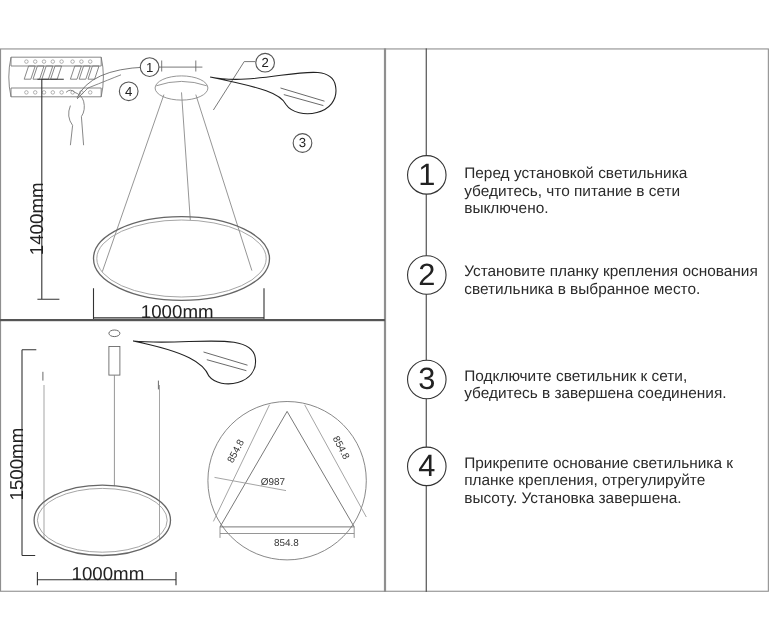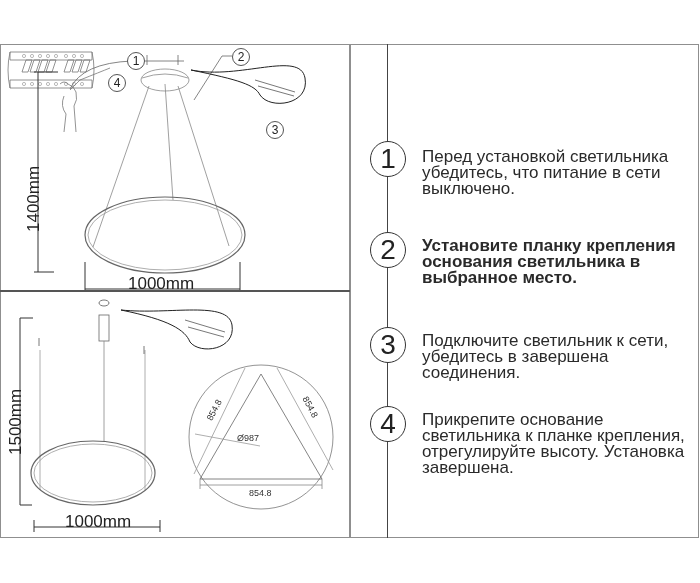--- a/index.html
+++ b/index.html
@@ -8,21 +8,21 @@
   .sheet { position: absolute; left: 0; top: 44px; width: 699px; height: 494px;
            border-top: 1.5px solid #8f8f8f; border-bottom: 1.5px solid #8f8f8f;
            border-right: 1.5px solid #8f8f8f; border-left: 1px solid #8f8f8f; box-sizing: border-box; }
   .vdiv { position: absolute; left: 349px; top: 44px; width: 1.5px; height: 494px; background: #8f8f8f; }
   .hdiv { position: absolute; left: 0; top: 290px; width: 350px; height: 1.5px; background: #555; }
   .timeline { position: absolute; left: 387px; top: 44px; width: 1.3px; height: 494px; background: #444; }
   svg.drawing { position: absolute; left: 0; top: 0; }
   .step-num { position: absolute; width: 36px; height: 36px; border: 1.2px solid #333; border-radius: 50%;
               background: #fff; box-sizing: border-box; text-align: center; line-height: 34px;
               font-size: 28px; font-weight: 300; color: #222; }
-  .step-text { position: absolute; left: 422px; width: 270px; font-size: 17px; line-height: 16px; color: #2a2a2a; }
+  .step-text { position: absolute; left: 422px; width: 270px; font-size: 14px; line-height: 16px; color: #2a2a2a; }
   .dim { position: absolute; font-size: 17px; color: #222; white-space: nowrap; }
   .dim-v { transform: rotate(-90deg); transform-origin: left top; }
   .callout { position: absolute; width: 18px; height: 18px; border: 1px solid #555; border-radius: 50%;
              text-align: center; line-height: 17px; font-size: 12px; background: #fff; box-sizing: border-box; }
   .small-dim { position: absolute; font-size: 9px; color: #333; white-space: nowrap; }
 </style>
 </head>
 <body>
 
 <div class="sheet"></div>
@@ -116,19 +116,19 @@
 
 <div class="small-dim" style="left:237px;top:433px;">Ø987</div>
 <div class="small-dim" style="left:203px;top:405px;transform:rotate(-62deg);">854.8</div>
 <div class="small-dim" style="left:299px;top:402px;transform:rotate(62deg);">854.8</div>
 <div class="small-dim" style="left:249px;top:488px;">854.8</div>
 
 <div class="step-num" style="left:370px;top:141px;">1</div>
 <div class="step-text" style="top:149px;">Перед установкой светильника убедитесь, что питание в сети выключено.</div>
 
 <div class="step-num" style="left:370px;top:232px;">2</div>
-<div class="step-text" style="top:238px;font-weight:bold;">Установите планку крепления основания светильника в выбранное место.</div>
+<div class="step-text" style="top:238px;">Установите планку крепления основания светильника в выбранное место.</div>
 
 <div class="step-num" style="left:370px;top:327px;">3</div>
 <div class="step-text" style="top:333px;">Подключите светильник к сети, убедитесь в завершена соединения.</div>
 
 <div class="step-num" style="left:370px;top:406px;">4</div>
 <div class="step-text" style="top:412px;">Прикрепите основание светильника к планке крепления, отрегулируйте высоту. Установка завершена.</div>
 
 </body></html>

